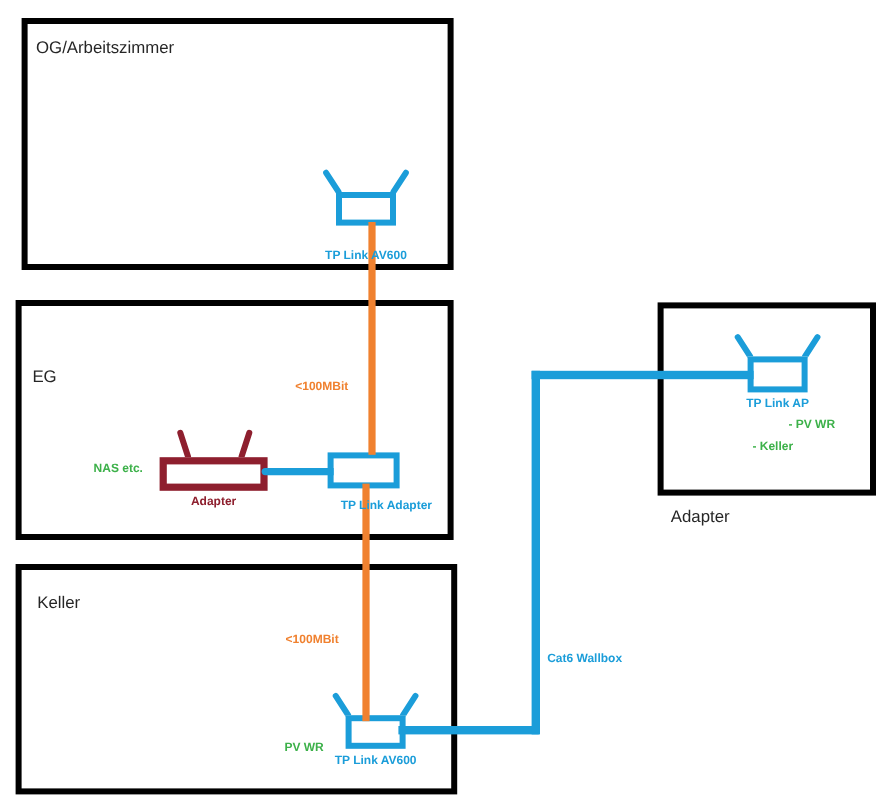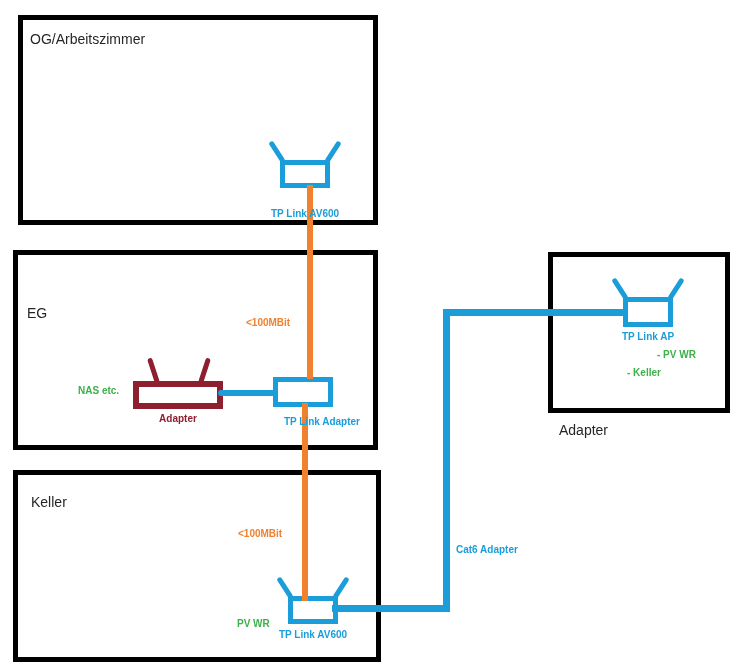--- a/index.html
+++ b/index.html
@@ -58,21 +58,21 @@
   <div class="lbl orange-t" style="left:246px;top:317px;">&lt;100MBit</div>
 
   <div class="line orange" style="left:302px;top:403px;width:6px;height:198px;"></div>
   <div class="lbl orange-t" style="left:238px;top:528px;">&lt;100MBit</div>
 
   <div class="line blue rounded-l" style="left:218px;top:390px;width:60px;height:6px;"></div>
 
   <div class="line blue" style="left:332px;top:605px;width:117px;height:7px;"></div>
   <div class="line blue" style="left:443px;top:309px;width:7px;height:303px;"></div>
   <div class="line blue" style="left:443px;top:309px;width:185px;height:7px;"></div>
-  <div class="lbl blue-t" style="left:456px;top:544px;">Cat6 Adapter</div>
+  <div class="lbl blue-t" style="left:456px;top:544px;">Cat6 Wallbox</div>
 
   <div class="router" style="left:280px;top:160px;width:50px;height:28px;">
     <div class="ant l"></div>
     <div class="ant r"></div>
     <div class="body"></div>
   </div>
   <div class="lbl blue-t center" style="left:255px;top:208px;width:100px;">TP Link AV600</div>
 
   <div class="router fritz" style="left:133px;top:381px;width:90px;height:28px;">
     <div class="ant l"></div>

